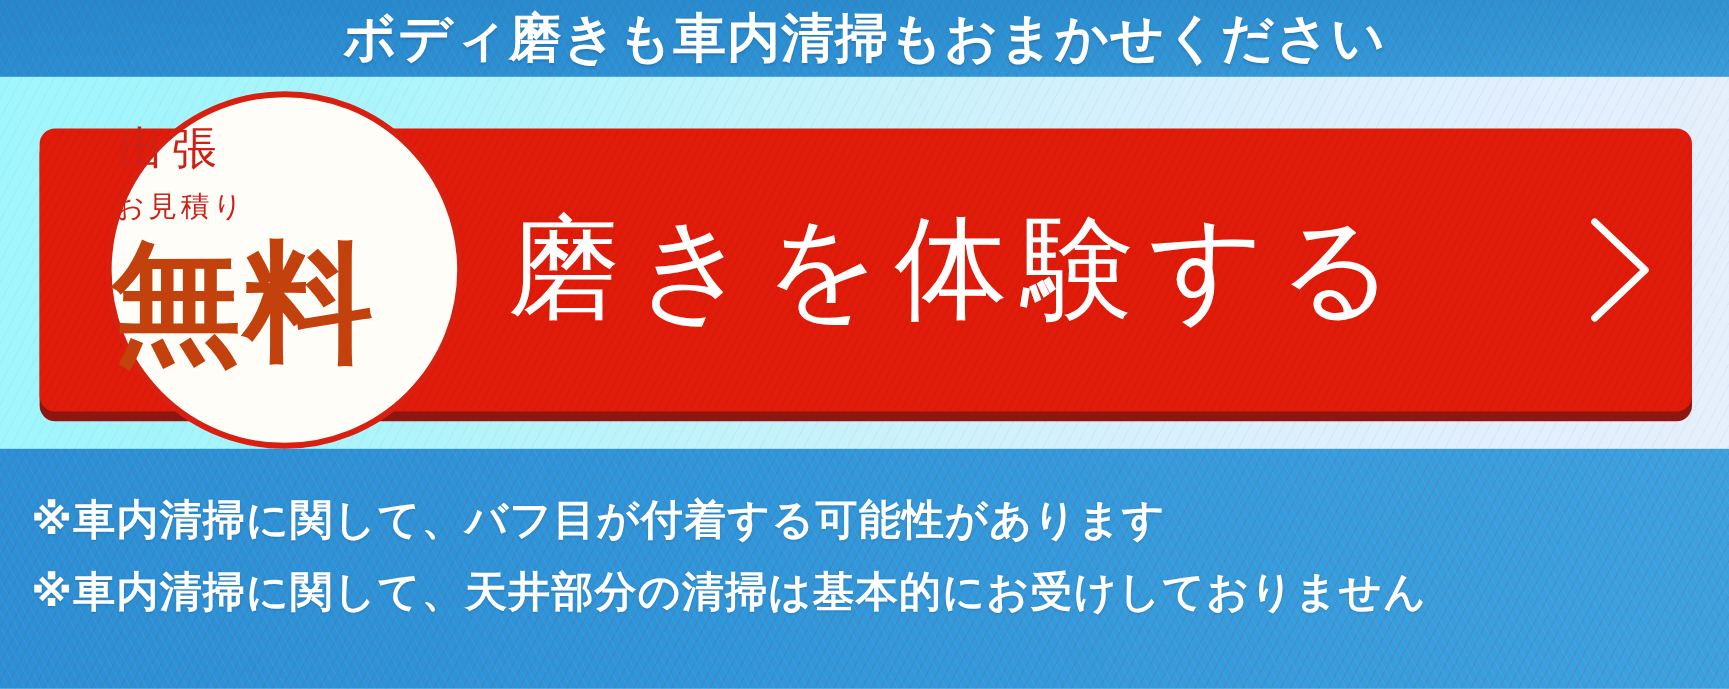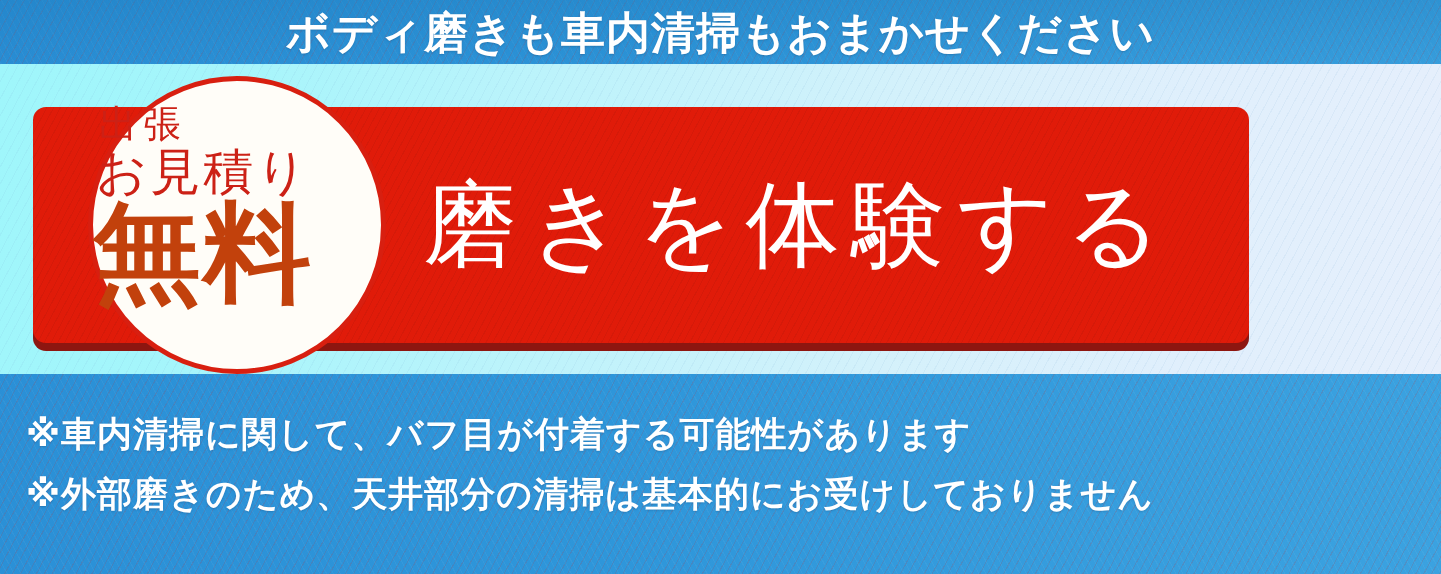--- a/index.html
+++ b/index.html
@@ -104,21 +104,21 @@
     line-height: 58px;
     text-shadow: 0 1px 2px rgba(20,80,130,0.35);
     white-space: nowrap;
   }
 
   
   .cta-button {
     position: absolute;
     left: 33px;
     top: 107px;
-    width: 1216px;
+    width: 1377px;
     height: 236px;
     background: #e01b09;
     border-radius: 13px;
     box-shadow: 0 8px 0 0 #8d1610;
     cursor: pointer;
     overflow: hidden;
   }
   .cta-button::after {
     content: "";
     position: absolute;
@@ -182,21 +182,21 @@
     font-size: 38px;
     font-weight: 400;
     letter-spacing: 6px;
     line-height: 46px;
     white-space: nowrap;
     text-indent: 6px;
   }
   .badge-line2 {
     color: #cc2116;
     font-family: "DejaVu Serif", "Liberation Serif", serif;
-    font-size: 50px;
+    font-size: 24px;
     font-weight: 400;
     letter-spacing: 3px;
     line-height: 50px;
     white-space: nowrap;
     text-indent: 3px;
   }
   .badge-line3 {
     color: #c2410c;
     font-family: "DejaVu Serif", "Liberation Serif", serif;
     font-size: 108px;
@@ -249,16 +249,16 @@
   </div>
 
   <div class="badge">
     <div class="badge-line1">出張</div>
     <div class="badge-line2">お見積り</div>
     <div class="badge-line3">無料</div>
   </div>
 
   <div class="notes">
     <div class="note-line">※車内清掃に関して、バフ目が付着する可能性があります</div>
-    <div class="note-line">※外部磨きのため、天井部分の清掃は基本的にお受けしておりません</div>
+    <div class="note-line">※車内清掃に関して、天井部分の清掃は基本的にお受けしておりません</div>
   </div>
 
 </div>
 
 </body></html>

